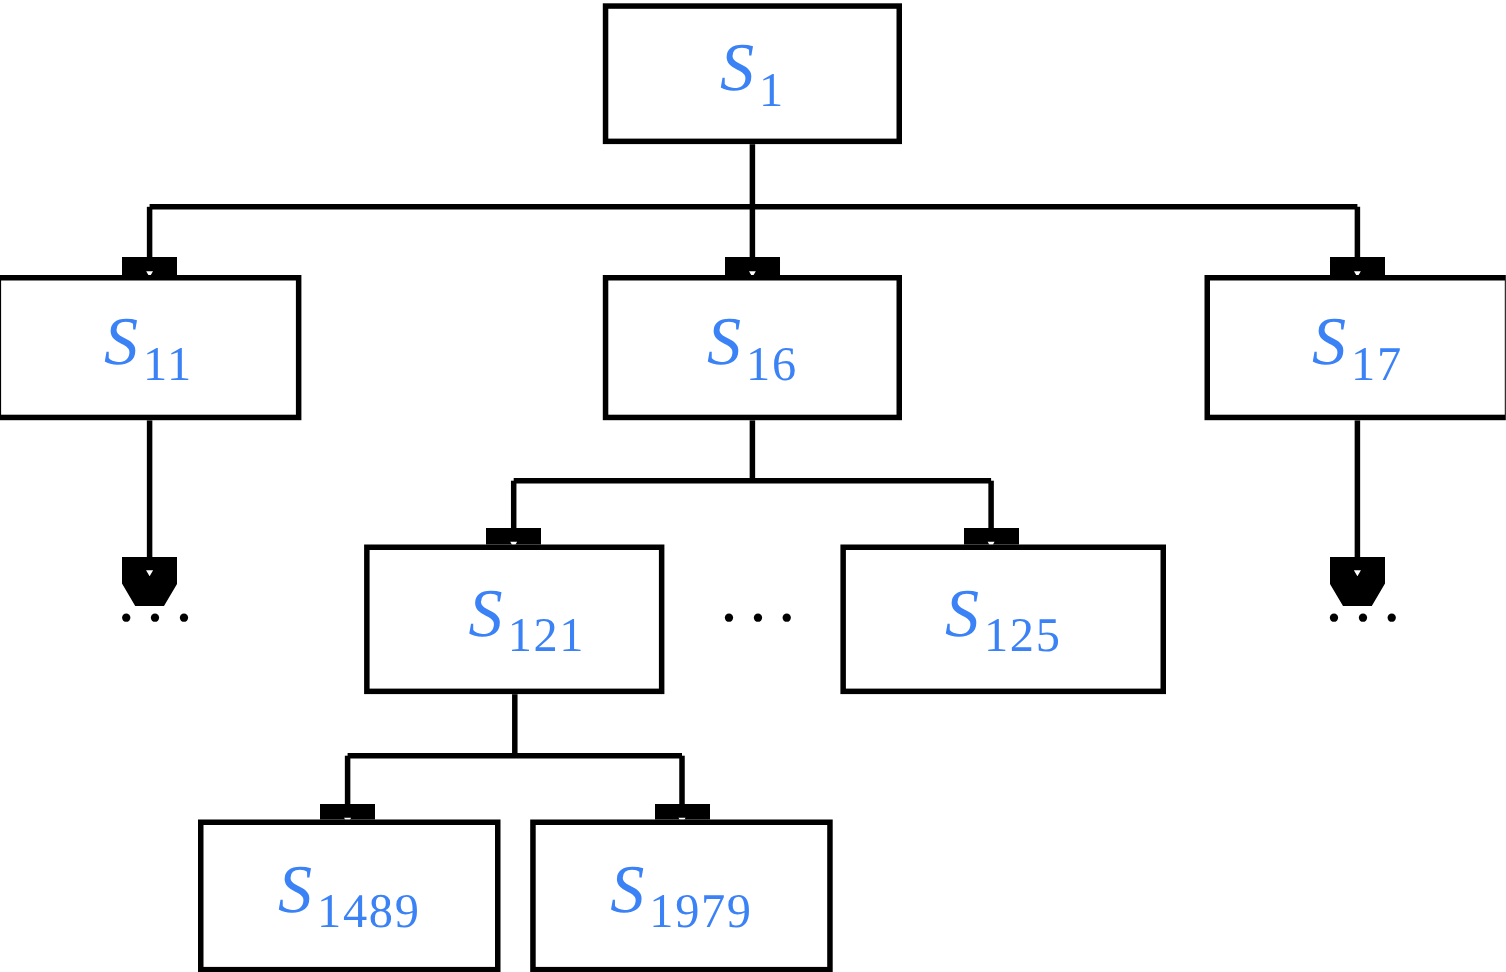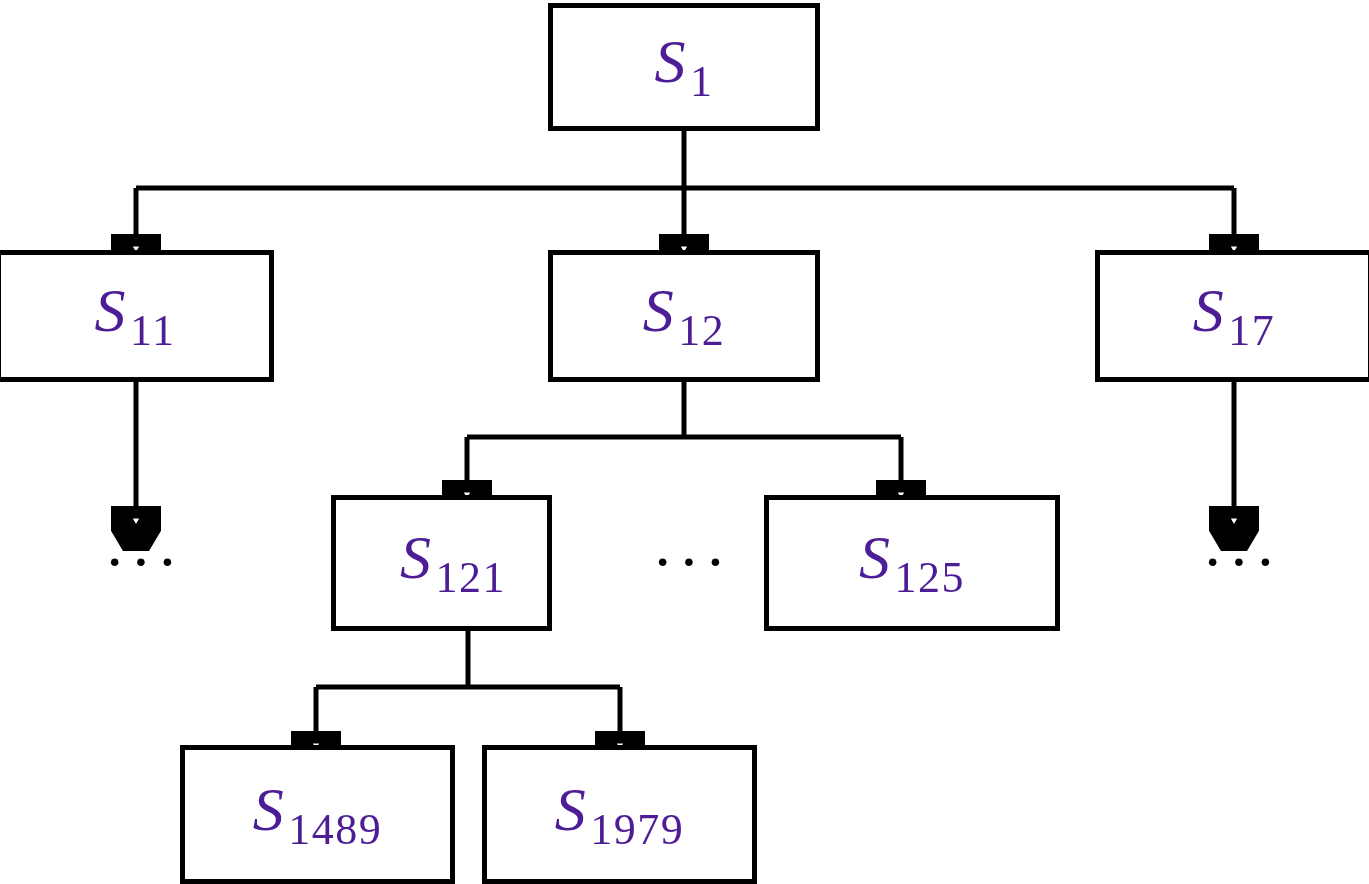--- a/index.html
+++ b/index.html
@@ -21,21 +21,21 @@
     border: 5px solid #000000;
     background: #ffffff;
     display: flex;
     align-items: center;
     justify-content: center;
   }
   .node-label {
     display: inline-block;
     white-space: nowrap;
     font-family: "Liberation Serif", "DejaVu Serif", serif;
-    color: #4c1d95;
+    color: #3b82f6;
     line-height: 1;
   }
   .node-label .sym {
     font-style: italic;
     font-size: 62px;
     letter-spacing: 0.5px;
   }
   .node-label .sub {
     font-style: normal;
     font-size: 44px;
@@ -137,31 +137,31 @@
   </div>
 
   <div class="node-box" style="left:-4px; top:250px; width:278px; height:132px;">
     <span class="node-label">
       <span class="sym">S</span><span class="sub">11</span>
     </span>
   </div>
 
   <div class="node-box" style="left:548px; top:250px; width:272px; height:132px;">
     <span class="node-label">
-      <span class="sym">S</span><span class="sub">12</span>
+      <span class="sym">S</span><span class="sub">16</span>
     </span>
   </div>
 
   <div class="node-box" style="left:1095px; top:250px; width:278px; height:132px;">
     <span class="node-label">
       <span class="sym">S</span><span class="sub">17</span>
     </span>
   </div>
 
-  <div class="node-box" style="left:331px; top:495px; width:221px; height:136px;padding-left:23px;">
+  <div class="node-box" style="left:331px; top:495px; width:273px; height:136px;padding-left:23px;">
     <span class="node-label">
       <span class="sym">S</span><span class="sub">121</span>
     </span>
   </div>
 
   <div class="node-box" style="left:764px; top:495px; width:296px; height:136px;">
     <span class="node-label">
       <span class="sym">S</span><span class="sub">125</span>
     </span>
   </div>

